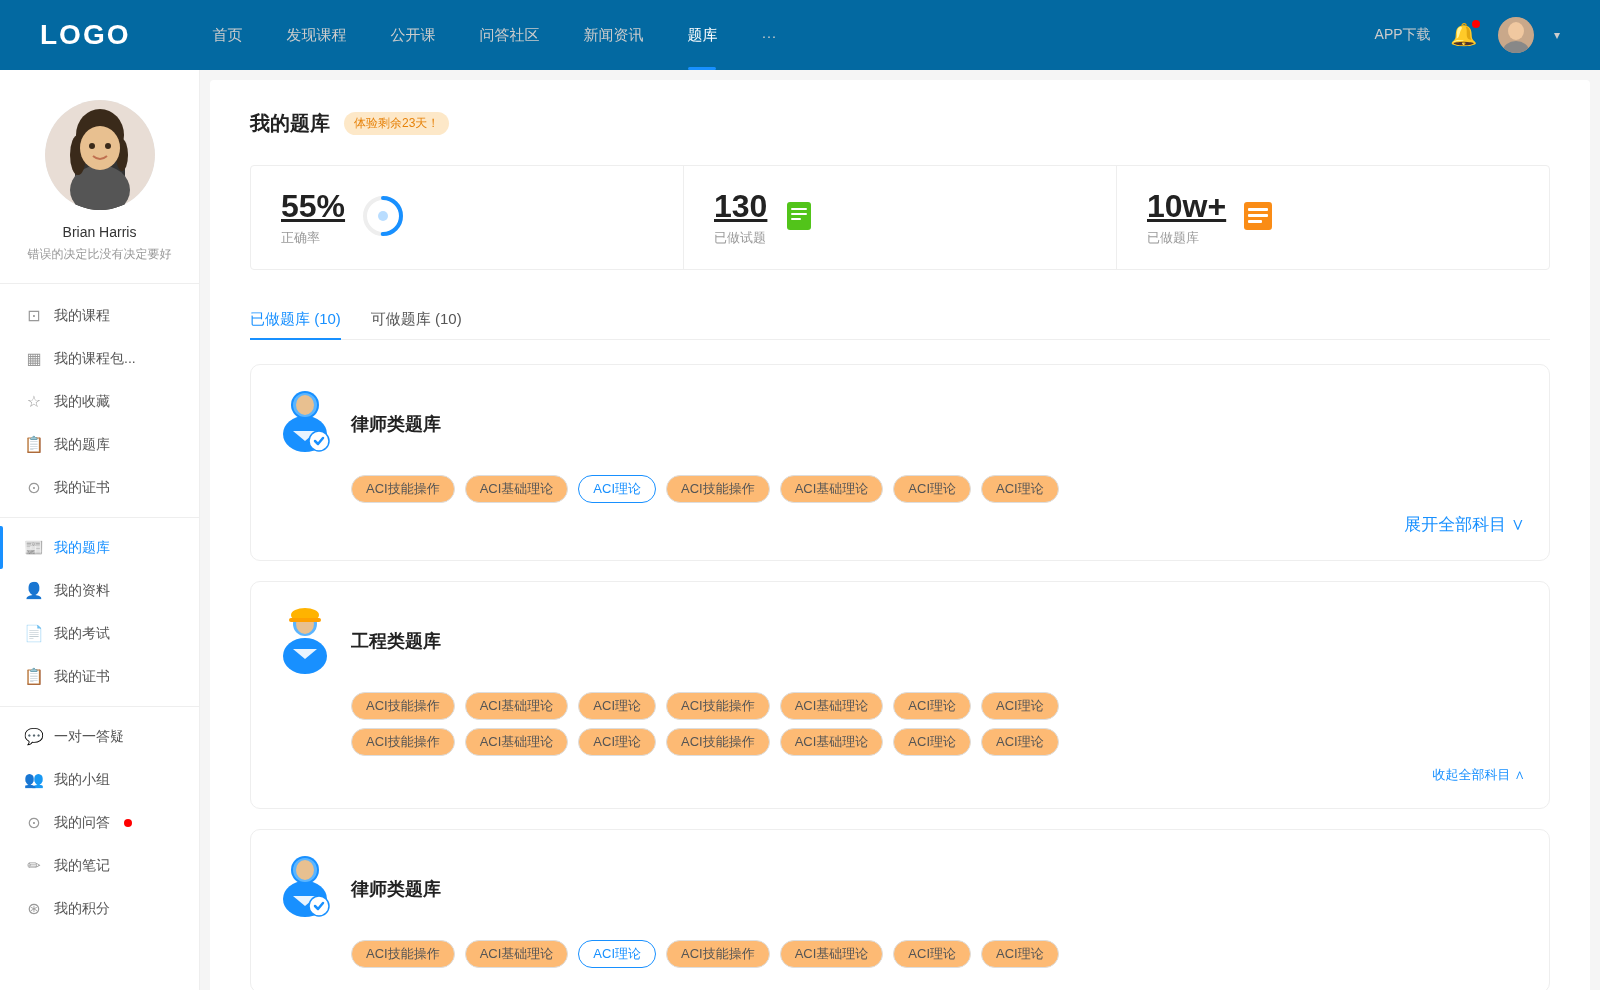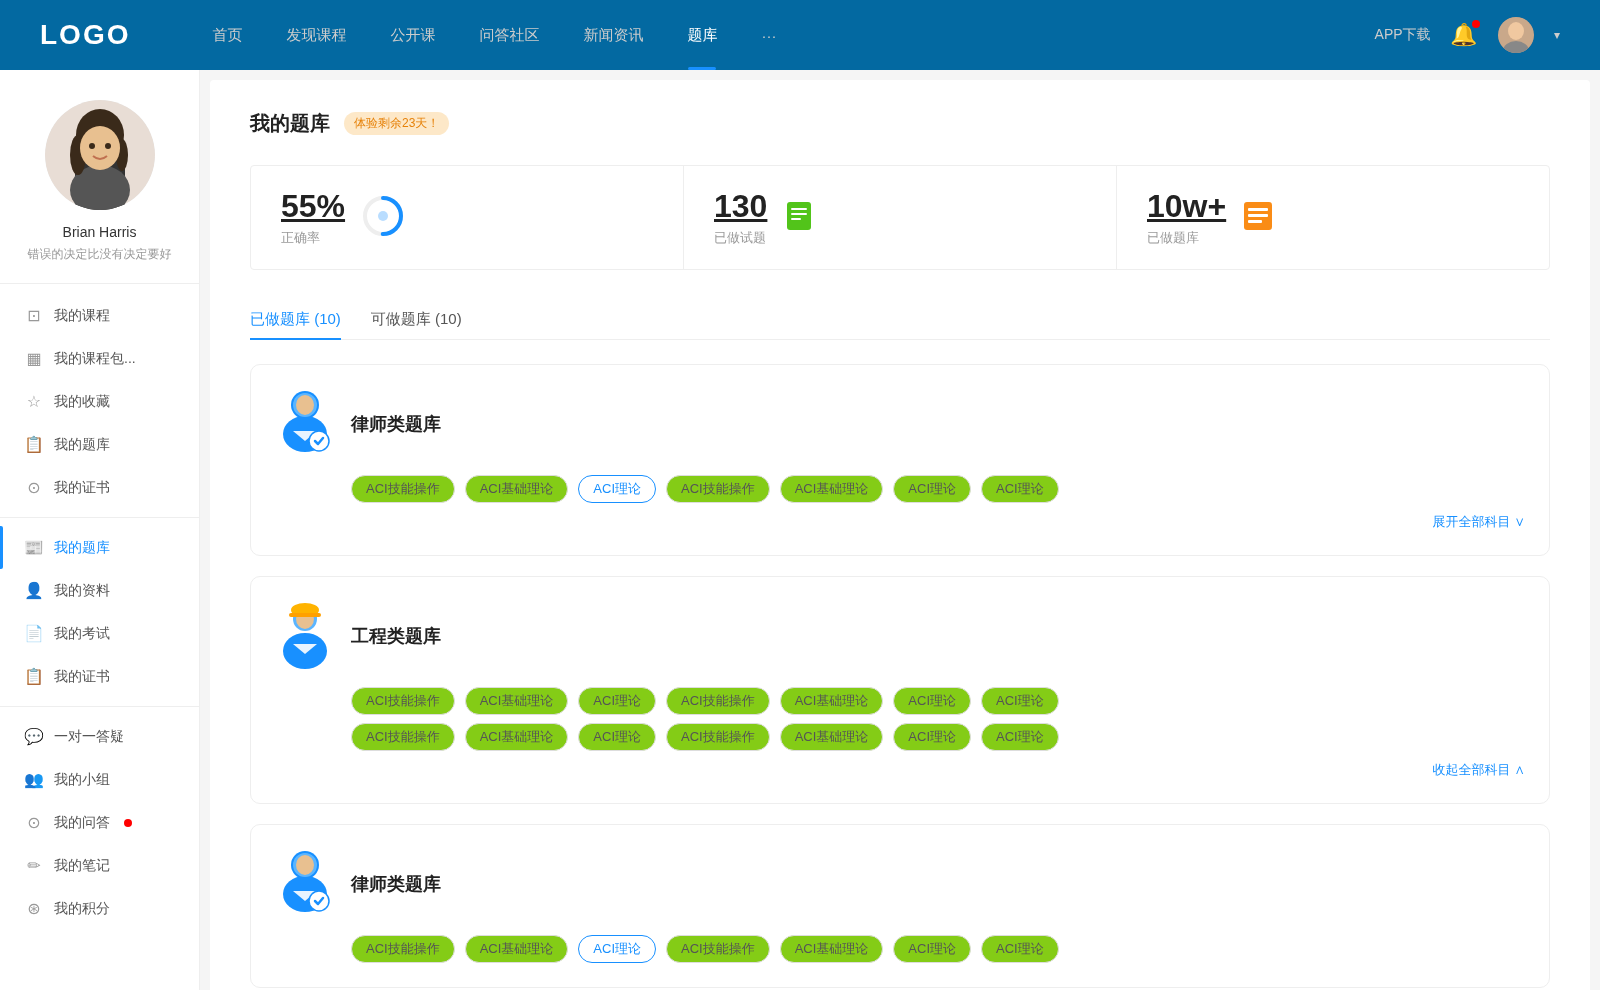--- a/index.html
+++ b/index.html
@@ -59,23 +59,23 @@
     .tab { font-size: 15px; padding: 10px 0; margin-right: 30px; cursor: pointer; color: #555; position: relative; }
     .tab.active { color: #1890ff; font-weight: 500; }
     .tab.active::after { content: ''; position: absolute; bottom: -1px; left: 0; right: 0; height: 2px; background: #1890ff; }
 
     
     .qb-section { border: 1px solid #eee; border-radius: 10px; margin-bottom: 20px; padding: 24px; }
     .qb-header { display: flex; align-items: center; gap: 16px; margin-bottom: 16px; }
     .qb-icon { width: 60px; height: 70px; display: flex; align-items: center; justify-content: center; }
     .qb-title { font-size: 18px; font-weight: 600; color: #222; }
     .qb-tags { display: flex; flex-wrap: wrap; gap: 10px; margin-left: 76px; }
-    .tag { padding: 4px 14px; border-radius: 16px; font-size: 13px; cursor: pointer; border: 1px solid #ddd; color: #555; background: #84cc16; }
+    .tag { padding: 4px 14px; border-radius: 16px; font-size: 13px; cursor: pointer; border: 1px solid #ddd; color: #555; background: #fdba74; }
     .tag.active { border-color: #1890ff; color: #1890ff; background: #fff; }
-    .expand-link { margin-left: auto; color: #1890ff; font-size: 13px; cursor: pointer; text-align: right; display: block; margin-top: 10px; }
+    .expand-link { margin-left: auto; color: #1890ff; font-size: 17px; cursor: pointer; text-align: right; display: block; margin-top: 10px; }
     .collapse-link { margin-left: auto; color: #1890ff; font-size: 13px; cursor: pointer; text-align: right; display: block; margin-top: 10px; }
 
     .tags-row { display: flex; flex-wrap: wrap; gap: 10px; margin-bottom: 8px; }
   </style>
 </head>
 <body>
 
 <nav class="navbar">
   <div class="nav-logo">LOGO</div>
   <div class="nav-links">

